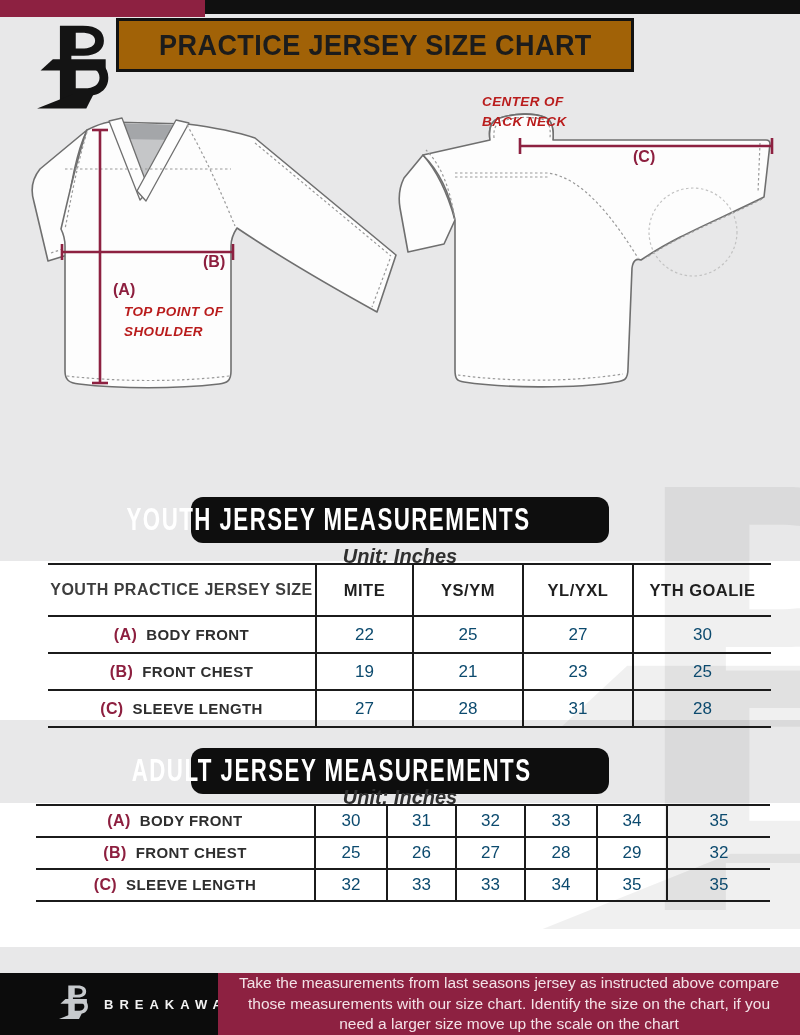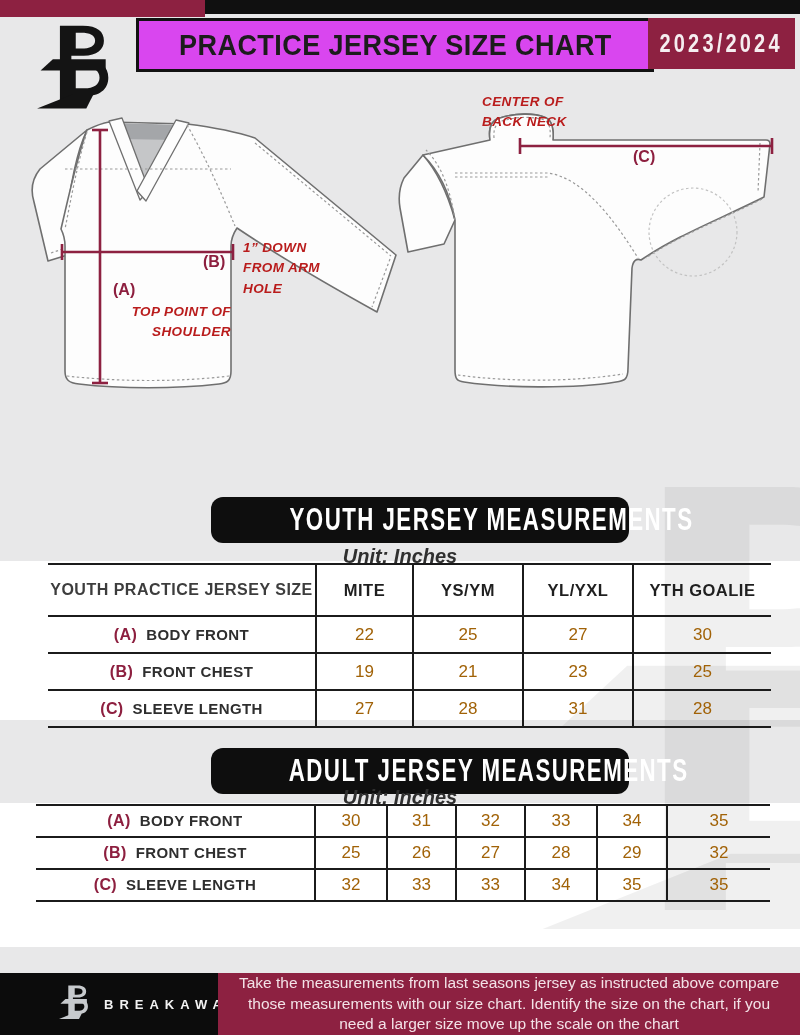--- a/index.html
+++ b/index.html
@@ -8,21 +8,21 @@
     background:#e8e8e9; overflow:hidden;
     font-family:"Liberation Sans", sans-serif;
     color:#222;
   }
   .abs{position:absolute;}
   
   .top-maroon{left:0;top:0;width:205px;height:17px;background:#8d2141;z-index:3;}
   .top-black{left:205px;top:0;width:595px;height:14px;background:#101010;z-index:3;}
   .logo-header{left:30px;top:22px;width:88px;height:99px;color:#141414;z-index:4;}
   .title-box{
-    left:136px;top:18px;width:512px;height:48px;background:#d946ef;border:3px solid #121212;
+    left:116px;top:18px;width:512px;height:48px;background:#a16207;border:3px solid #121212;
     display:flex;align-items:center;justify-content:center;z-index:4;
   }
   .title-text{font-size:30px;font-weight:bold;color:#1c1c1c;white-space:nowrap;
     display:inline-block;transform:scaleX(.9);letter-spacing:.5px;}
   .year-box{left:648px;top:18px;width:147px;height:51px;background:#8d2141;
     display:flex;align-items:center;justify-content:center;z-index:4;}
   .year-text{font-size:25px;font-weight:bold;color:#f5eef0;white-space:nowrap;
     display:inline-block;transform:scaleX(.8);letter-spacing:4px;}
   
   .meas-key{font-size:16px;font-weight:bold;color:#8d1f3f;z-index:5;}
@@ -33,21 +33,21 @@
   
   .notice{left:0;top:420px;width:800px;height:63px;background:#8d2141;z-index:2;
     display:flex;align-items:center;justify-content:center;}
   .notice-text{max-width:660px;text-align:center;color:#f6e9ed;font-size:18px;line-height:1.5;}
   
   .band{left:0;width:800px;background:#ffffff;z-index:0;}
   .band-youth{top:561px;height:159px;}
   .band-adult{top:803px;height:144px;}
   .watermark{left:505px;top:468px;width:470px;height:527px;color:rgba(0,0,0,0.06);z-index:1;}
   .section-banner{left:50%;transform:translateX(-50%);width:418px;height:46px;background:#0e0e0e;
-    border-radius:12px;display:flex;align-items:center;justify-content:flex-start;z-index:2;margin-left:20px;}
+    border-radius:12px;display:flex;align-items:center;justify-content:flex-end;z-index:2;}
   .banner-youth{top:497px;} .banner-adult{top:748px;}
   .banner-text{color:#fff;font-size:31px;font-weight:bold;white-space:nowrap;
     display:inline-block;transform:scaleX(.72);letter-spacing:2px;}
   .unit-line{left:0;width:800px;text-align:center;font-size:20px;font-style:italic;
     font-weight:bold;color:#2f2f2f;z-index:2;}
   .unit-youth{top:545px;} .unit-adult{top:786px;}
   
   table.size{position:absolute;border-collapse:collapse;table-layout:fixed;z-index:2;
     background:transparent;}
   .tbl-youth{left:48px;top:563px;width:723px;}
@@ -56,21 +56,21 @@
   table.size tr{border-bottom:2px solid #1b1b1b;}
   table.size th + th, table.size td + td{border-left:2px solid #1b1b1b;margin-top:13px;}
   table.size th, table.size td{padding:0;text-align:center;vertical-align:middle;}
   .tbl-youth tr.hdr{height:52px;} .tbl-youth tr.data{height:37px;}
   .tbl-adult tr.hdr{height:44px;} .tbl-adult tr.data{height:32px;}
   th.rowhdr{font-size:16px;font-weight:bold;color:#3d3d3d;letter-spacing:.5px;}
   th.colhdr{font-size:16.5px;font-weight:bold;color:#1f1f1f;letter-spacing:.5px;}
   td.lbl{text-align:left;padding-left:24px;font-size:15px;font-weight:bold;color:#2e2e2e;
     letter-spacing:.4px;}
   td.lbl .key{color:#8d1f3f;font-weight:bold;font-size:16px;margin-right:9px;}
-  td.val{font-size:17px;color:#a16207;}
+  td.val{font-size:17px;color:#0c4a6e;}
   
   .footer-black{left:0;top:973px;width:218px;height:62px;background:#0c0c0c;z-index:3;
     display:flex;align-items:center;gap:12px;padding-left:0;}
   .footer-logo{width:36px;height:40px;color:#c7cacd;margin-left:56px;flex:0 0 auto;}
   .footer-brand{color:#f2f2f2;font-size:13px;font-weight:bold;letter-spacing:6px;white-space:nowrap;}
   .footer-maroon{left:218px;top:973px;width:582px;height:62px;background:#8d2141;z-index:3;
     display:flex;align-items:center;justify-content:center;}
   .footer-note{width:560px;text-align:center;color:#f3e2e7;font-size:15.5px;line-height:1.35;}
 </style>
 </head>
@@ -87,23 +87,20 @@
   </svg>
 
   <div class="abs top-maroon"></div>
   <div class="abs top-black"></div>
   <svg class="abs logo-header" viewBox="0 0 100 112">
       <use href="#bw-logo"></use>
     </svg>
   <div class="abs title-box">
     <span class="title-text">PRACTICE JERSEY SIZE CHART</span>
   </div>
-  <div class="abs year-box">
-    <span class="year-text">2023/2024</span>
-  </div>
 
   <div class="abs band band-youth"></div>
   <div class="abs band band-adult"></div>
   <svg class="abs watermark" viewBox="0 0 100 112">
       <use href="#bw-logo"></use>
     </svg>
 
   <svg class="abs svg-front" viewBox="0 0 385 290">
 
     <path d="M62 25 L15 64 C7 74 5 84 9 97 L23 156 L62 144 L40 126 C44 88 50 50 62 25 Z" fill="#fdfdfd" stroke="#6f6f6f" stroke-width="1.6" stroke-linejoin="round"></path>
@@ -157,23 +154,22 @@
     <g stroke="#8d2141" stroke-width="2.6" fill="none">
       <path d="M122 46 L374 46"></path>
         <path d="M122 38 L122 54"></path>
         <path d="M374 38 L374 54"></path>
     </g>
   </svg>
 
   <div class="abs meas-caption" style="left:482px;top:92px;width:110px;">CENTER OF BACK NECK</div>
   <div class="abs meas-key" style="left:633px;top:148px;">(C)</div>
   <div class="abs meas-key" style="left:203px;top:253px;">(B)</div>
-  <div class="abs meas-caption" style="left:243px;top:238px;width:92px;">1” DOWN FROM ARM HOLE</div>
   <div class="abs meas-key" style="left:113px;top:281px;">(A)</div>
-  <div class="abs meas-caption" style="left:116px;top:302px;width:115px;text-align:right;">TOP POINT OF SHOULDER</div>
+  <div class="abs meas-caption" style="left:124px;top:302px;width:115px;">TOP POINT OF SHOULDER</div>
 
 
   <div class="abs section-banner banner-youth">
     <span class="banner-text">YOUTH JERSEY MEASUREMENTS</span>
   </div>
   <div class="abs unit-line unit-youth">Unit: Inches</div>
 
   <table class="size tbl-youth">
     <colgroup>
         <col style="width:268px">

